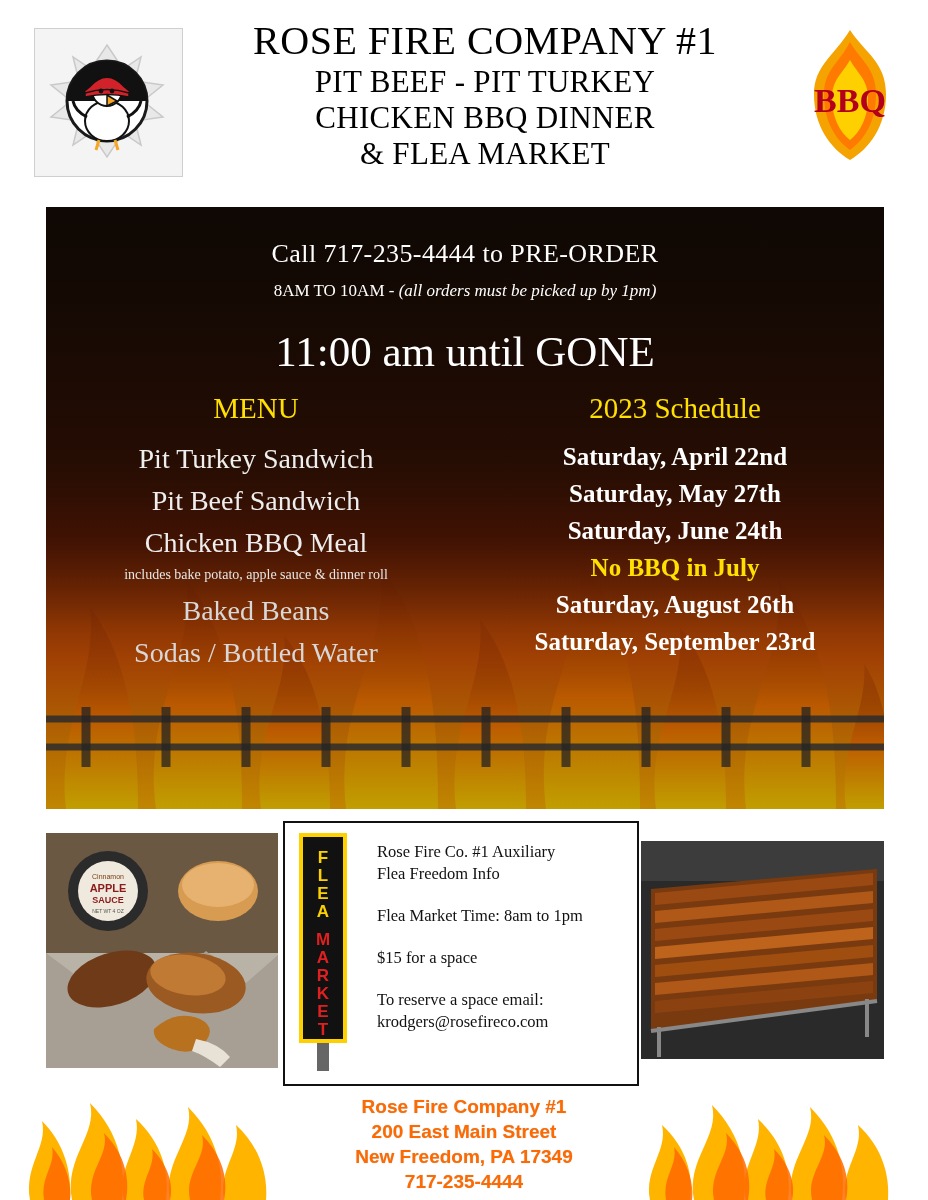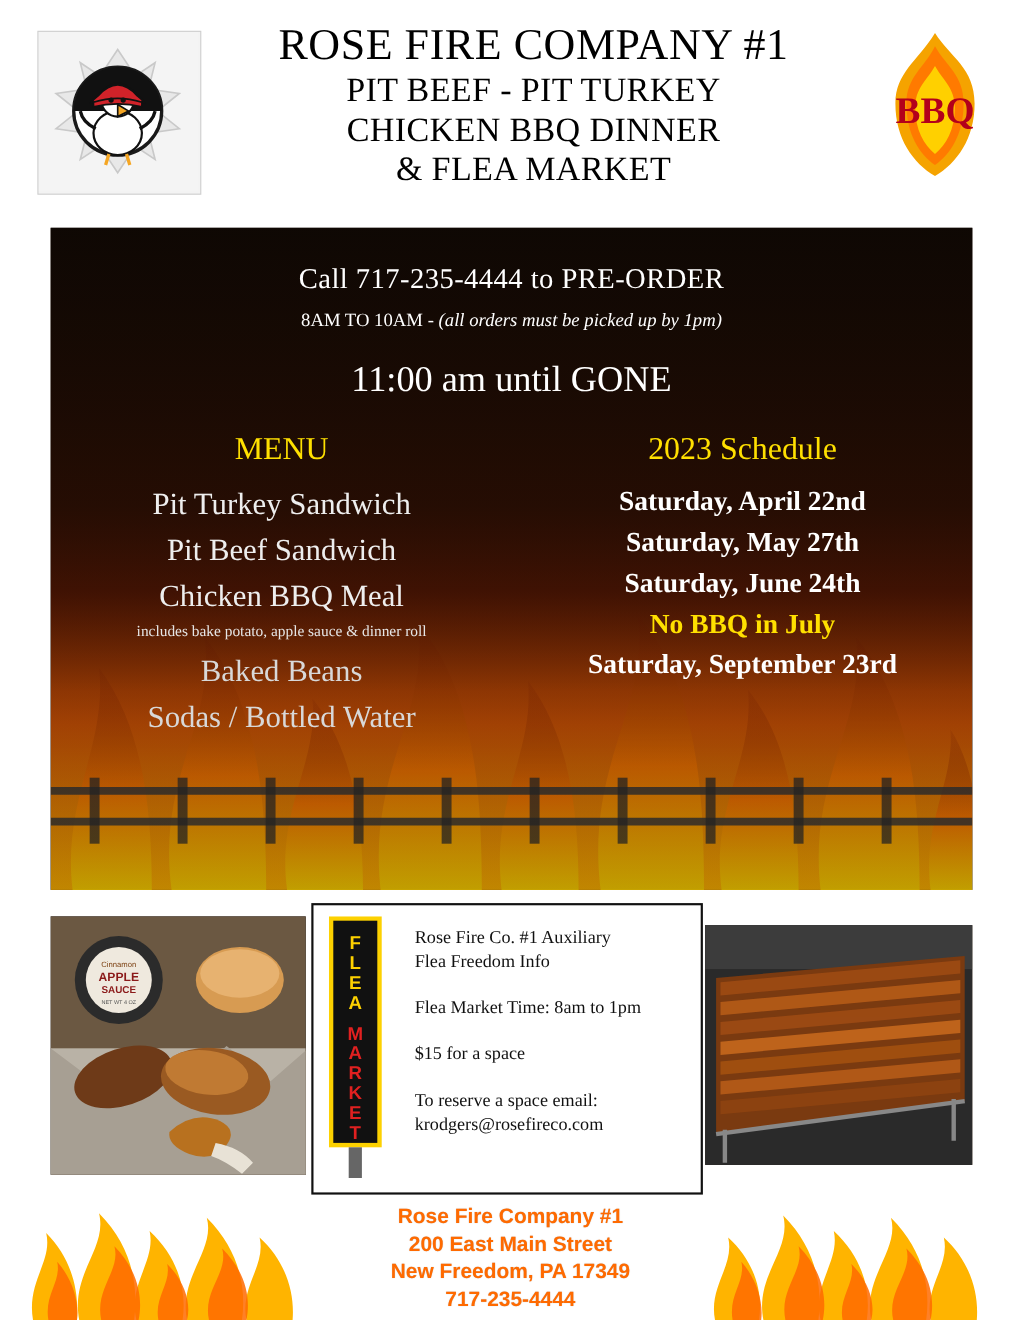--- a/index.html
+++ b/index.html
@@ -86,21 +86,21 @@
     font-size: 26px;
     letter-spacing: 0.4px;
   }
   .hours-line {
     margin-top: 12px;
     font-size: 17px;
   }
   .hours-line .ital { font-style: italic; }
   .until-gone {
     margin-top: 26px;
-    font-size: 33px;
+    font-size: 43px;
   }
 
   .cols {
     position: absolute;
     left: 0; top: 185px;
     width: 838px;
     display: flex;
   }
   .col-menu { width: 420px; text-align: center; }
   .col-sched { width: 418px; text-align: center; }
@@ -308,20 +308,21 @@
         <div class="menu-sub">includes bake potato, apple sauce &amp; dinner roll</div>
         <div class="menu-item dim">Baked Beans</div>
         <div class="menu-item dim">Sodas / Bottled Water</div>
       </div>
       <div class="col-sched">
         <div class="col-head">2023 Schedule</div>
         <div class="sched-item">Saturday, April 22nd</div>
         <div class="sched-item">Saturday, May 27th</div>
         <div class="sched-item">Saturday, June 24th</div>
         <div class="sched-item nobbq">No BBQ in July</div>
+        <div class="sched-item">Saturday, August 26th</div>
         <div class="sched-item">Saturday, September 23rd</div>
       </div>
     </div>
   </div>
 </div>
 
 <div class="photo-left">
   <svg width="232" height="235" viewBox="0 0 232 235">
     <rect width="232" height="235" fill="#6b5842"></rect>
 

